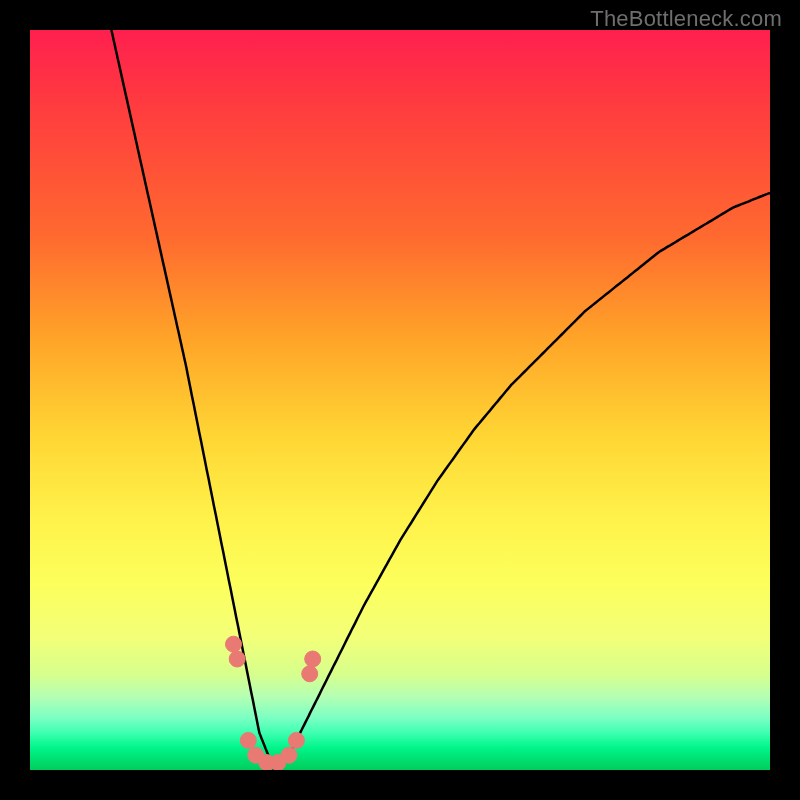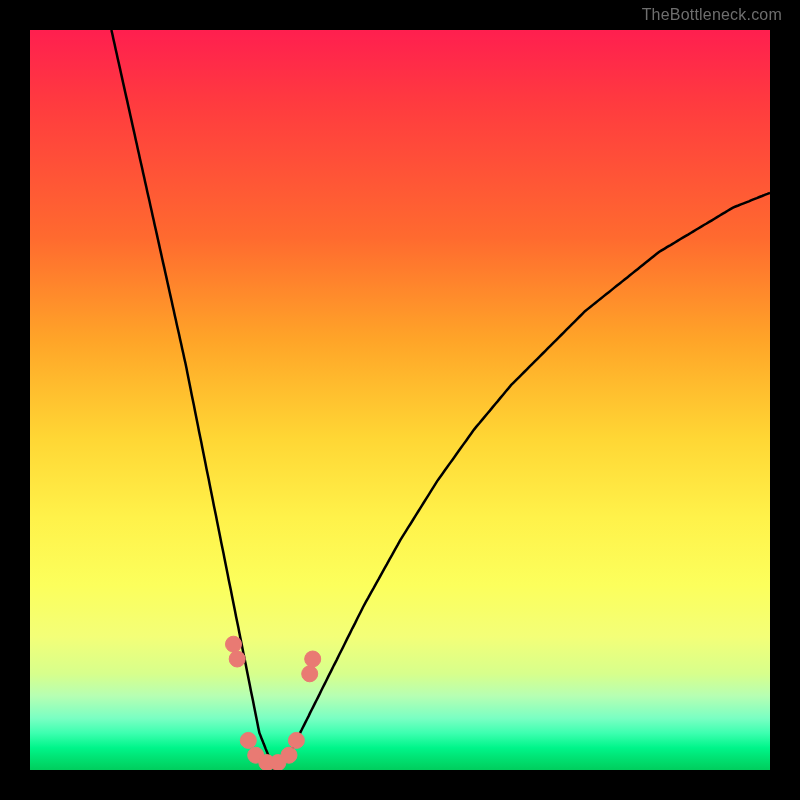--- a/index.html
+++ b/index.html
@@ -41,21 +41,21 @@
       #00da6a 99%,
       #00cd5d 100%
     );
     overflow: hidden;
   }
   .watermark {
     position: absolute;
     top: 6px;
     right: 18px;
     color: #6e6e6e;
-    font-size: 16px;
+    font-size: 22px;
     font-weight: 400;
     letter-spacing: 0.2px;
     user-select: none;
   }
   svg {
     position: absolute;
     inset: 0;
   }
   .curve {
     fill: none;

